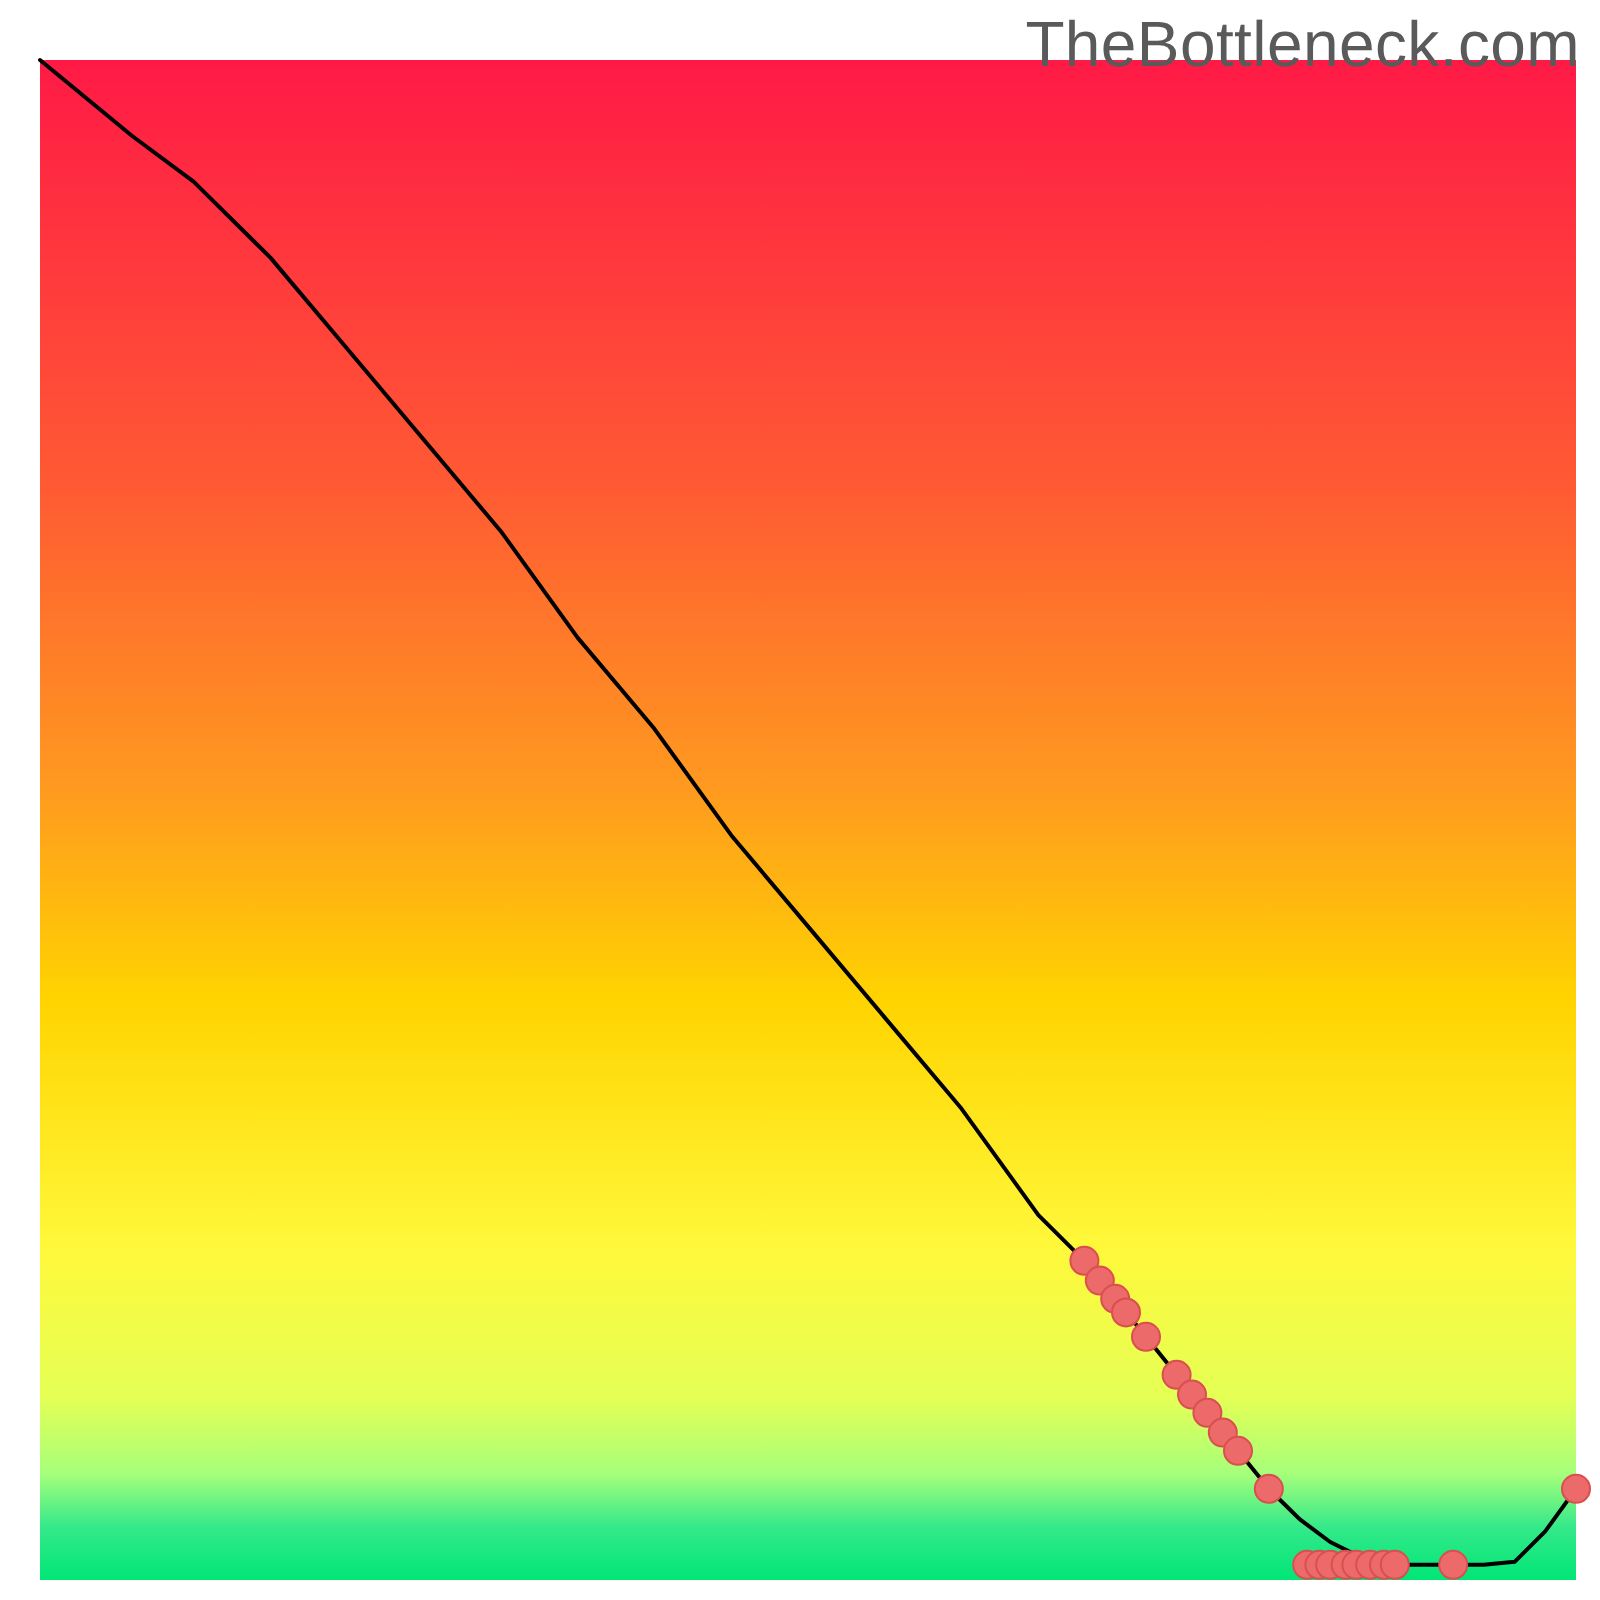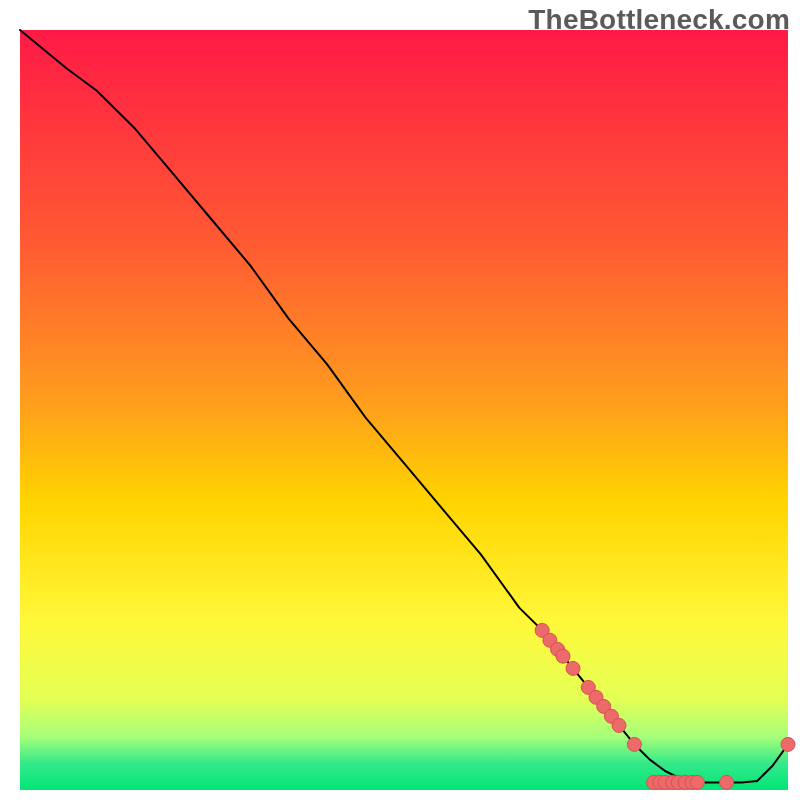--- a/index.html
+++ b/index.html
@@ -13,22 +13,22 @@
   }
   .wrap {
     position: relative;
     width: 800px;
     height: 800px;
   }
   .watermark {
     position: absolute;
     top: 4px;
     right: 10px;
-    font-size: 28px;
-    font-weight: 700;
+    font-size: 32px;
+    font-weight: 400;
     color: #5a5a5a;
     letter-spacing: 0.2px;
     z-index: 5;
     margin-left: 48px;
   }
   svg.plot {
     position: absolute;
     left: 0;
     top: 0;
     width: 800px;

